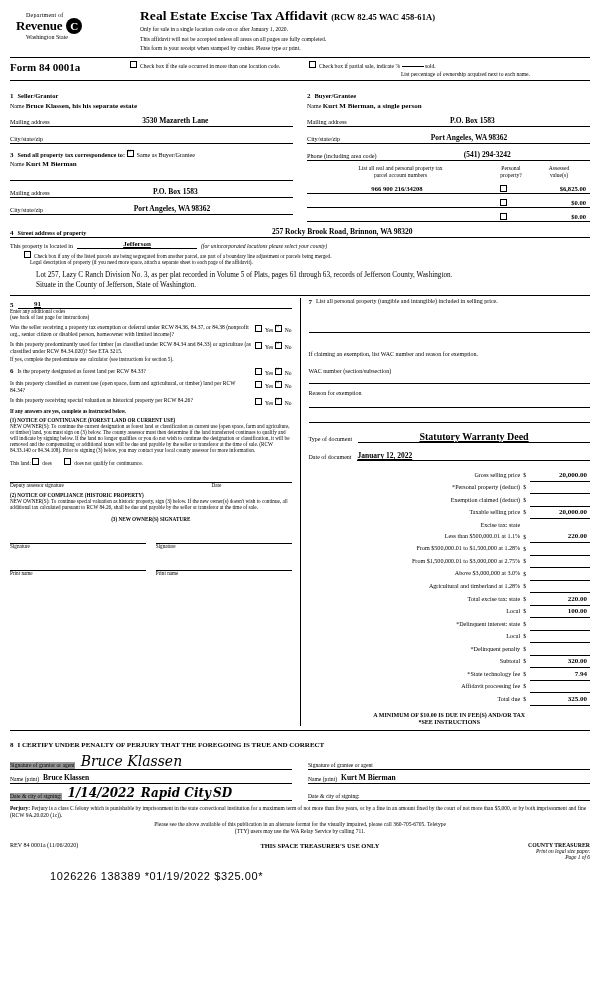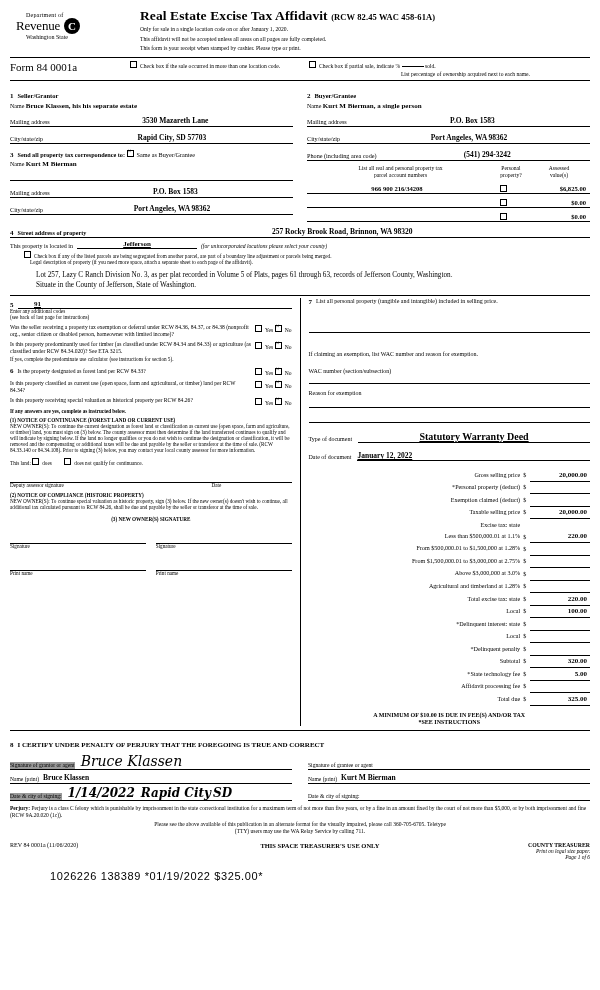--- a/index.html
+++ b/index.html
@@ -42,21 +42,21 @@
     letter-spacing: .2px;
     margin-left: 16px;
   }
   .logo-row {
     display: flex;
     align-items: center;
     margin-left: 6px;
   }
   .logo-word {
     font-size: 13px;
-    font-weight: normal;
+    font-weight: bold;
     letter-spacing: -.2px;
   }
   .logo-mark {
     width: 16px; height: 16px;
     border-radius: 50%;
     background: #000;
     color: #fff;
     font-size: 11px;
     font-weight: bold;
     text-align: center;
@@ -78,21 +78,21 @@
   .hdr-note { font-size: 5.6px; line-height: 1.35; margin-top: 2px; }
 
   
   .formrow {
     display: flex;
     align-items: flex-start;
     margin-top: 3px;
     border-bottom: 1px solid #000;
     padding-bottom: 2px;
   }
-  .formno { font-size: 11px; font-weight: normal; width: 120px; }
+  .formno { font-size: 11px; font-weight: bold; width: 120px; }
   .formrow-right { flex: 1; font-size: 5.6px; line-height: 1.5; }
   .cb {
     display: inline-block;
     width: 5px; height: 5px;
     border: .8px solid #000;
     margin-right: 3px;
     vertical-align: -0.5px;
   }
   .cb.checked { position: relative; }
   .cb.checked:after {
@@ -265,21 +265,20 @@
       <div class="xs">
         <span>Name</span>
         <span class="bold" style="font-size:7px">Bruce Klassen, his his separate estate</span>
       </div>
       <div class="fieldline">
         <span class="flabel">Mailing address</span>
         <span class="fval ctr">3530 Mazareth Lane</span>
       </div>
       <div class="fieldline">
         <span class="flabel">City/state/zip</span>
-        <span class="fval ctr">Rapid City, SD 57703</span>
       </div>
 
       <div class="sec3row">
         <span class="secnum">3</span><span class="bold" style="font-size:6.2px">Send all property tax correspondence to:</span>
         <span class="cb checked"></span><span>Same as Buyer/Grantee</span>
       </div>
       <div class="xs" style="margin-top:1px">
         <span>Name</span>
         <span class="bold" style="font-size:7px">Kurt M Bierman</span>
       </div>
@@ -537,21 +536,21 @@
               <td class="val"></td>
             </tr>
         <tr>
               <td class="lbl">Subtotal</td>
               <td class="dol">$</td>
               <td class="val">320.00</td>
             </tr>
         <tr>
               <td class="lbl">*State technology fee</td>
               <td class="dol">$</td>
-              <td class="val">5.00</td>
+              <td class="val">7.94</td>
             </tr>
         <tr>
               <td class="lbl">Affidavit processing fee</td>
               <td class="dol">$</td>
               <td class="val"></td>
             </tr>
         <tr>
               <td class="lbl">Total due</td>
               <td class="dol">$</td>
               <td class="val">325.00</td>

